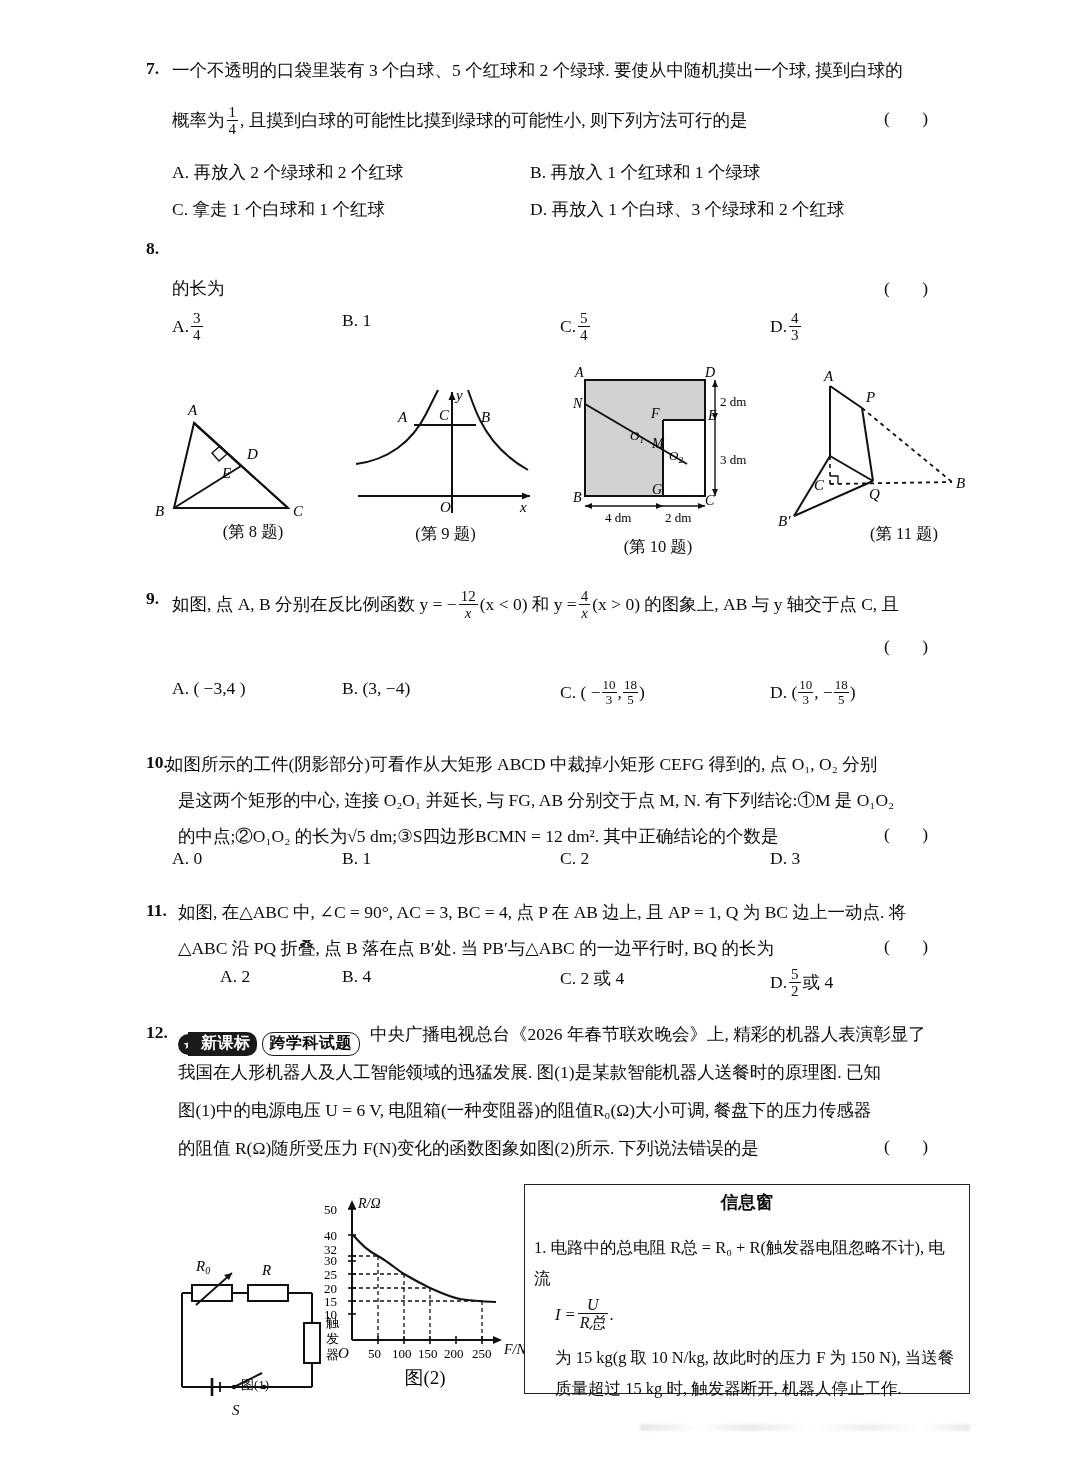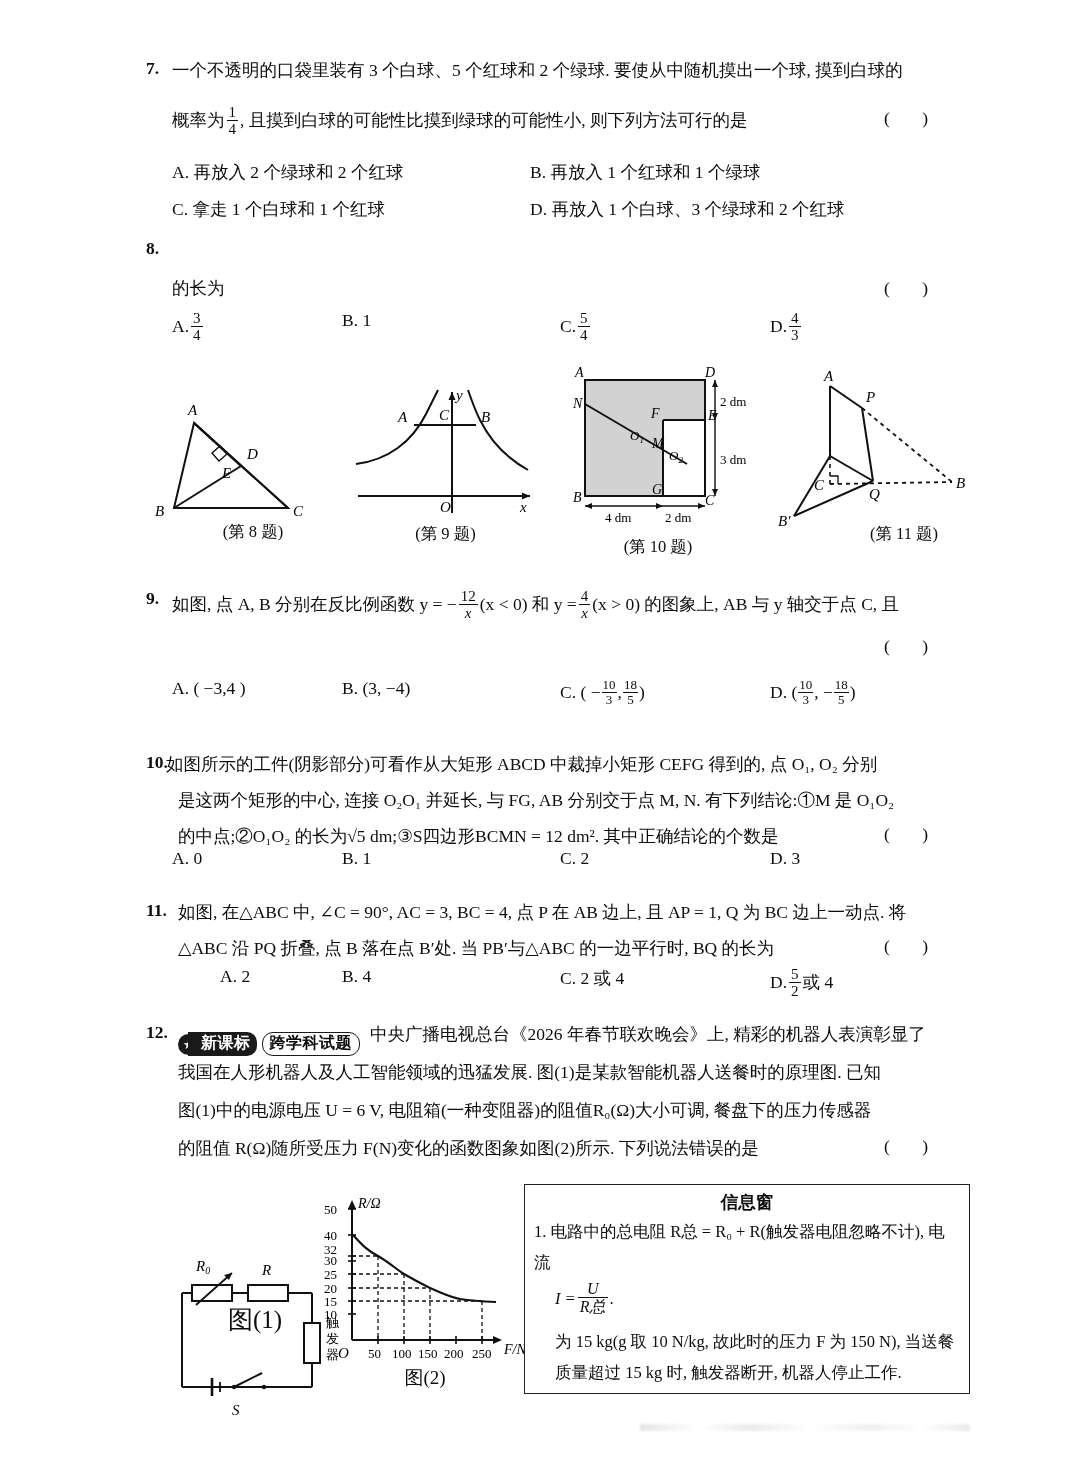--- a/index.html
+++ b/index.html
@@ -277,21 +277,21 @@
   <circle cx="74" cy="142" r="2.2" fill="#111"></circle>
   <line x1="74" y1="142" x2="102" y2="128" stroke="#111" stroke-width="2"></line>
   <circle cx="104" cy="142" r="2.2" fill="#111"></circle>
   <text class="sf" x="36" y="26" font-size="15">R<tspan font-size="10" dy="3">0</tspan></text>
   <text class="sf" x="102" y="30" font-size="15">R</text>
   <text class="sf" x="72" y="170" font-size="15">S</text>
   <text class="sn" x="166" y="82" font-size="13">触</text>
   <text class="sn" x="166" y="98" font-size="13">发</text>
   <text class="sn" x="166" y="114" font-size="13">器</text>
 </svg>
-<div class="figcap" style="left:160px;top:1303px;width:190px;font-size:25px;">图(1)</div>
+<div class="figcap" style="left:160px;top:1376px;width:190px;font-size:13px;">图(1)</div>
 
 <svg width="210" height="180" style="position:absolute;left:310px;top:1192px;">
 
   <line x1="42" y1="148" x2="190" y2="148" stroke="#111" stroke-width="2"></line>
   <polygon points="192,148 183,144 183,152" fill="#111"></polygon>
   <line x1="42" y1="148" x2="42" y2="12" stroke="#111" stroke-width="2"></line>
   <polygon points="42,8 38,17 46,17" fill="#111"></polygon>
 
   <g stroke="#111" stroke-width="1.6">
     <line x1="38" y1="122" x2="46" y2="122"></line>
@@ -342,21 +342,21 @@
   <text class="sn" x="162" y="166" font-size="13">250</text>
 
   <text class="sf" x="28" y="166" font-size="15">O</text>
   <text class="sf" x="48" y="16" font-size="14">R/Ω</text>
   <text class="sf" x="194" y="162" font-size="14">F/N</text>
 </svg>
 <div class="figcap" style="left:330px;top:1365px;width:190px;font-size:19px;">图(2)</div>
 
 <div class="infobox" style="left:524px;top:1184px;width:444px;height:208px;">
   <div class="infotitle">信息窗</div>
-  <div class="infoitem" style="margin-top:2px;">
+  <div class="infoitem" style="margin-top:18px;">
     <span>1. 电路中的总电阻 R总 = R₀ + R(触发器电阻忽略不计), 电流</span>
     <span class="indent" style="line-height:42px;">
       <span class="mi">I =</span><span class="frac" style="font-size:16px;"><span class="num mi">U</span><span class="den mi">R总</span></span><span>.</span>
     </span>
   </div>
   <div class="infoitem" style="margin-top:6px;">
     <span class="indent">为 15 kg(g 取 10 N/kg, 故此时的压力 F 为 150 N), 当送餐</span>
     <span class="indent">质量超过 15 kg 时, 触发器断开, 机器人停止工作.</span>
   </div>
 </div>

